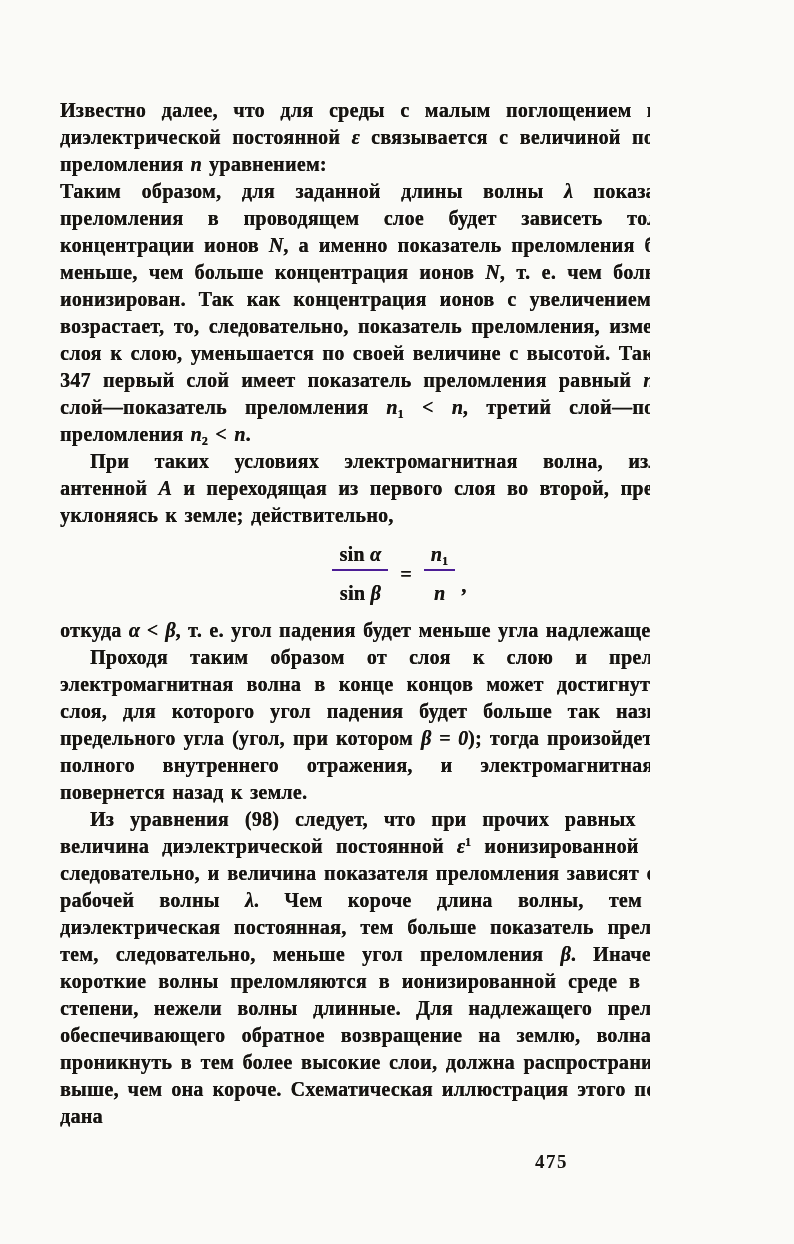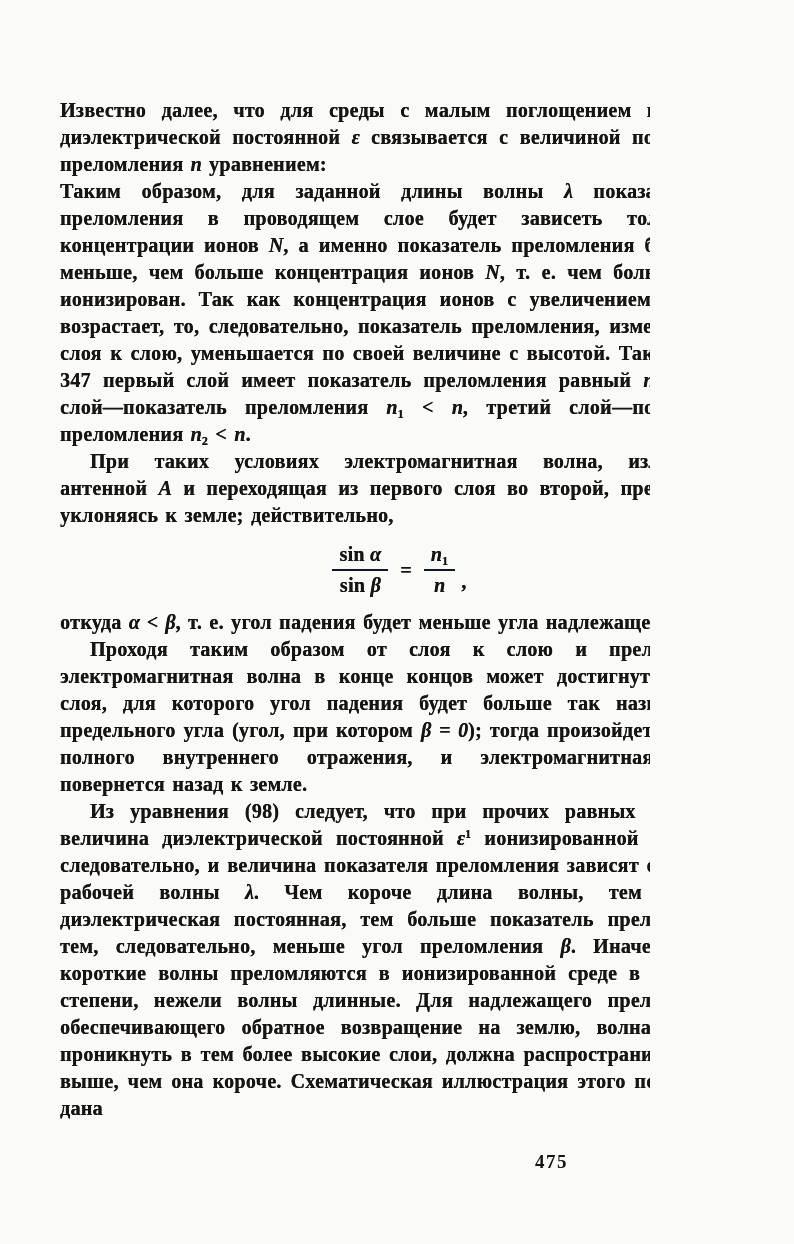--- a/index.html
+++ b/index.html
@@ -50,22 +50,22 @@
     margin-left: -1px;
     line-height: 1.05;
   }
   .frac {
     display: inline-block;
     vertical-align: middle;
     text-align: center;
     line-height: 1.15;
     margin: 0 3px;
   }
-  .frac .num { display: block; padding: 0 7px 3px; border-bottom: 2px solid #0f172a; }
-  .frac .den { display: block; padding-top: 3px; }
+  .frac .num { display: block; padding: 0 7px 3px; border-bottom: 2px solid #4c1d95; }
+  .frac .den { display: block; padding-top: 11px; }
   .fend { display: inline-block; position: relative; top: 13px; margin-left: 3px; }
   .f1end { margin-left: 6px; }
   .page-number {
     position: absolute;
     top: 1151px; right: 82px;
     font-size: 19px;
     font-weight: 700;
     letter-spacing: 1.5px;
     color: #171512;
   }

